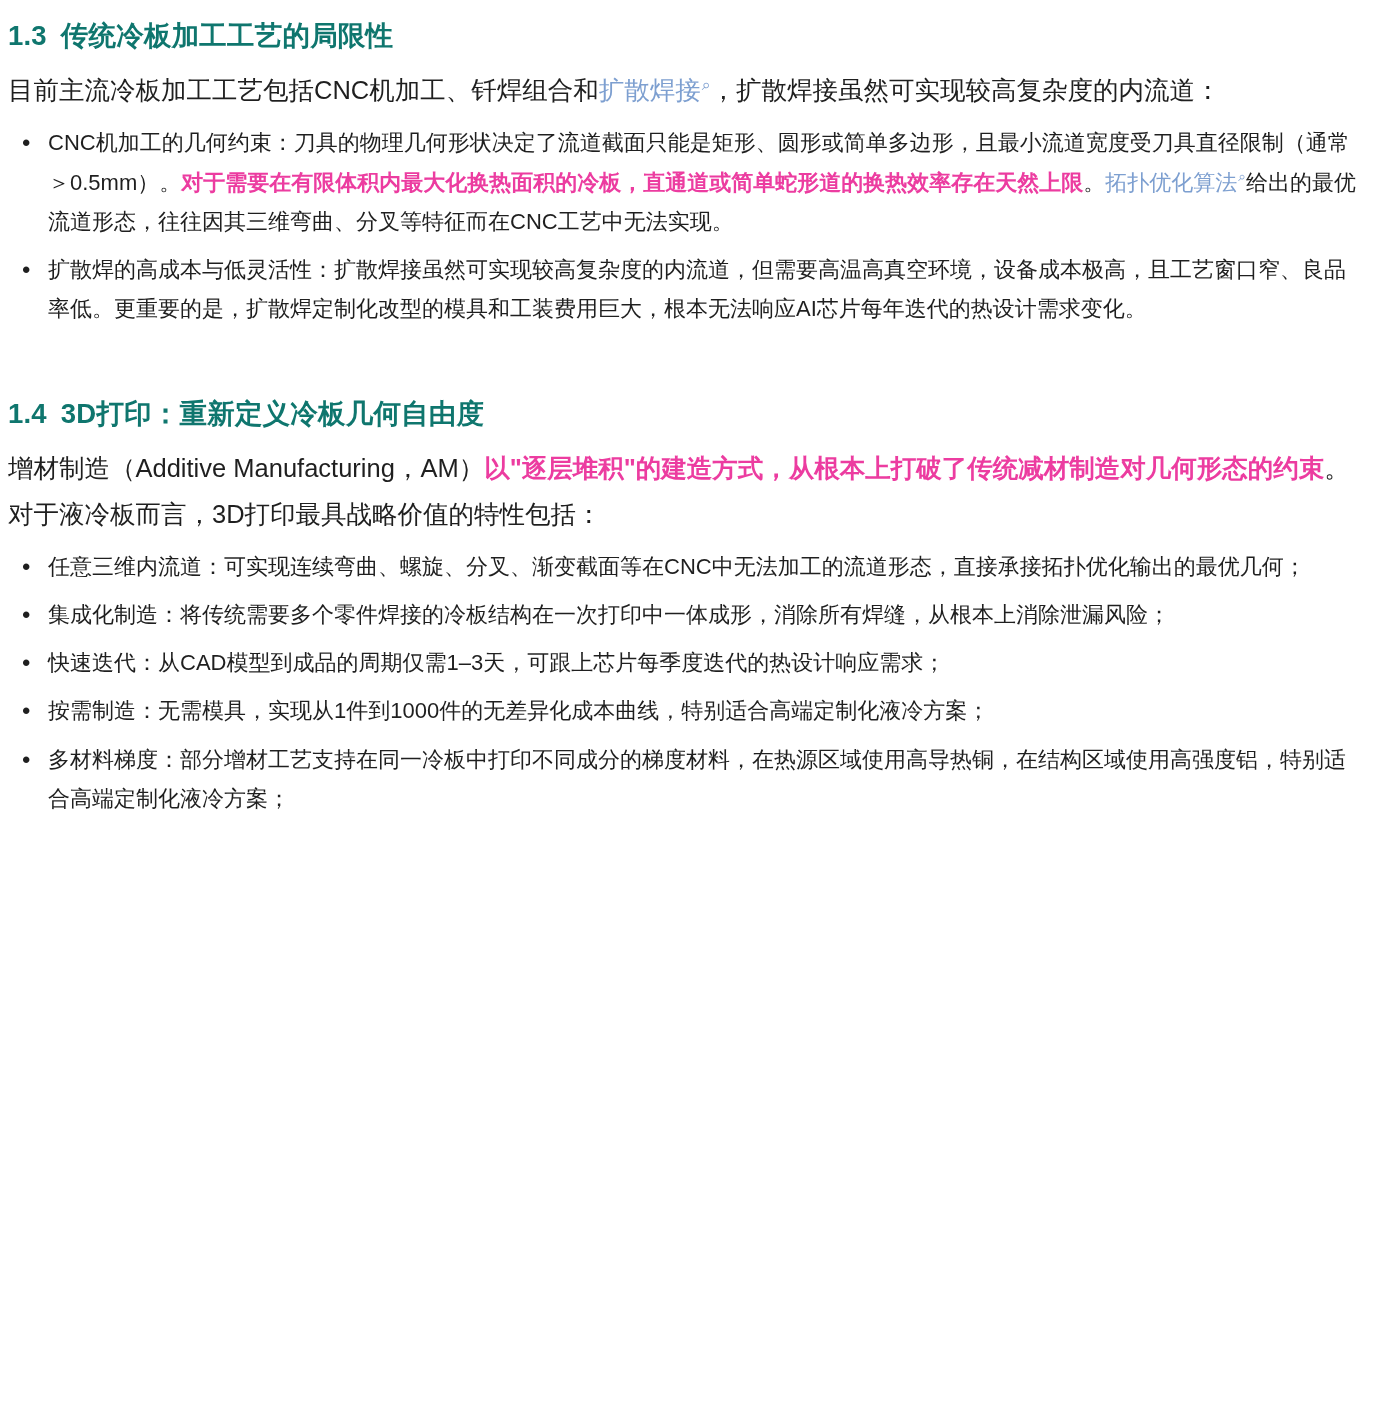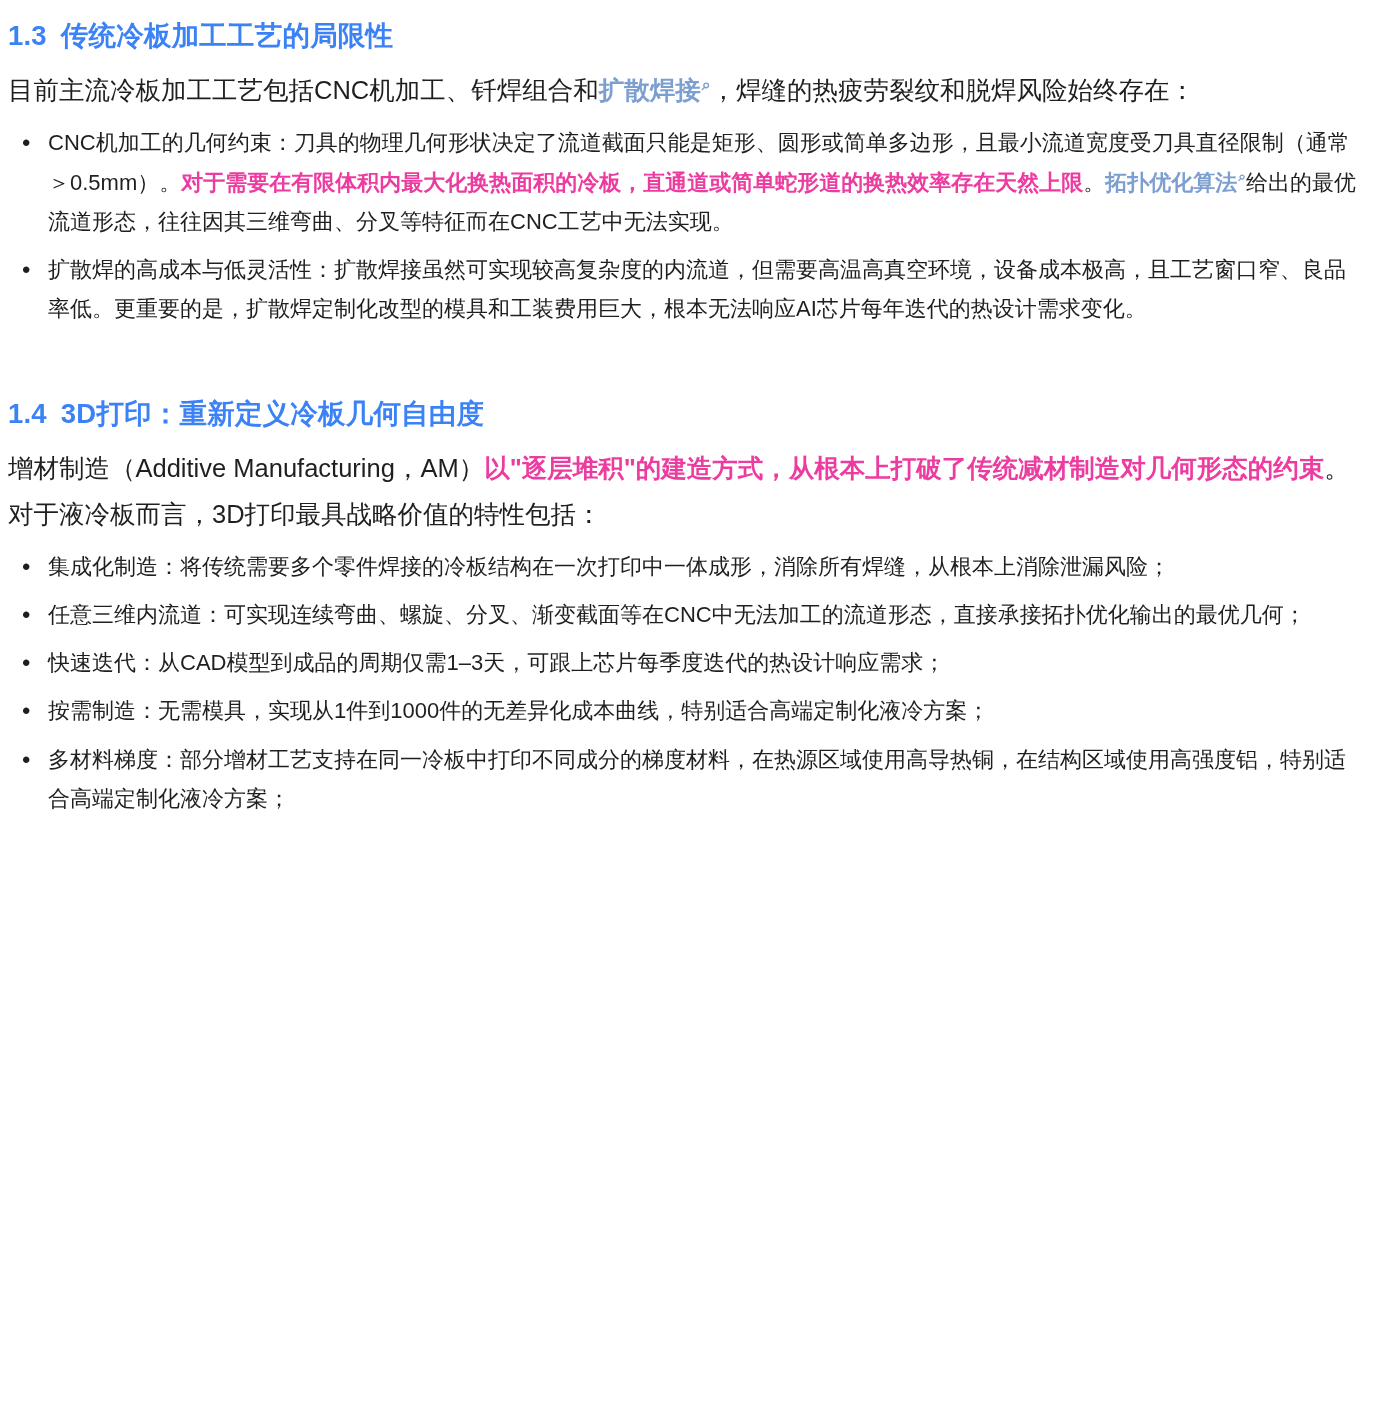--- a/index.html
+++ b/index.html
@@ -14,21 +14,21 @@
     -webkit-font-smoothing: antialiased;
   }
   .page {
     width: 1378px;
     box-sizing: border-box;
     padding: 8px 14px 10px 8px;
   }
   h2.section-heading {
     font-size: 27.5px;
     font-weight: bold;
-    color: #3b82f6;
+    color: #0f766e;
     margin: 10px 0 14px 0;
     letter-spacing: 0.2px;
   }
   h2.section-heading .num {
     margin-right: 14px;
   }
   p.para {
     font-size: 25.5px;
     line-height: 1.78;
     margin: 0 0 10px 0;
@@ -58,21 +58,20 @@
     line-height: 1.78;
   }
   .hl {
     color: #ec3ca0;
     font-weight: bold;
   }
   .link {
     color: #7d9fd0;
     position: relative;
     white-space: nowrap;
-    font-weight: bold;
   }
   .link .sup-search {
     font-size: 0.62em;
     vertical-align: super;
     color: #7d9fd0;
     margin-left: 1px;
   }
   .gap {
     height: 40px;
   }
@@ -80,21 +79,21 @@
 </head>
 <body>
 
 <div class="page">
 
   <h2 class="section-heading">
     <span class="num">1.3</span><span>传统冷板加工工艺的局限性</span>
   </h2>
 
   <p class="para">
-    <span>目前主流冷板加工工艺包括CNC机加工、钎焊组合和</span><span class="link"><span>扩散焊接</span><span class="sup-search">⌕</span></span><span>，焊缝的热疲劳裂纹和脱焊风险始终存在：</span>
+    <span>目前主流冷板加工工艺包括CNC机加工、钎焊组合和</span><span class="link"><span>扩散焊接</span><span class="sup-search">⌕</span></span><span>，扩散焊接虽然可实现较高复杂度的内流道：</span>
   </p>
 
   <ul class="bullets">
     <li>
       <span>CNC机加工的几何约束：刀具的物理几何形状决定了流道截面只能是矩形、圆形或简单多边形，且最小流道宽度受刀具直径限制（通常＞0.5mm）。</span><span class="hl">对于需要在有限体积内最大化换热面积的冷板，直通道或简单蛇形道的换热效率存在天然上限</span><span>。</span><span class="link"><span>拓扑优化算法</span><span class="sup-search">⌕</span></span><span>给出的最优流道形态，往往因其三维弯曲、分叉等特征而在CNC工艺中无法实现。</span>
     </li>
     <li>
       <span>扩散焊的高成本与低灵活性：扩散焊接虽然可实现较高复杂度的内流道，但需要高温高真空环境，设备成本极高，且工艺窗口窄、良品率低。更重要的是，扩散焊定制化改型的模具和工装费用巨大，根本无法响应AI芯片每年迭代的热设计需求变化。</span>
     </li>
   </ul>
@@ -104,24 +103,24 @@
   <h2 class="section-heading">
     <span class="num">1.4</span><span>3D打印：重新定义冷板几何自由度</span>
   </h2>
 
   <p class="para">
     <span>增材制造（Additive Manufacturing，AM）</span><span class="hl">以"逐层堆积"的建造方式，从根本上打破了传统减材制造对几何形态的约束</span><span>。对于液冷板而言，3D打印最具战略价值的特性包括：</span>
   </p>
 
   <ul class="bullets">
     <li>
-      <span>集成化制造：将传统需要多个零件焊接的冷板结构在一次打印中一体成形，消除所有焊缝，从根本上消除泄漏风险；</span>
+      <span>任意三维内流道：可实现连续弯曲、螺旋、分叉、渐变截面等在CNC中无法加工的流道形态，直接承接拓扑优化输出的最优几何；</span>
     </li>
     <li>
-      <span>任意三维内流道：可实现连续弯曲、螺旋、分叉、渐变截面等在CNC中无法加工的流道形态，直接承接拓扑优化输出的最优几何；</span>
+      <span>集成化制造：将传统需要多个零件焊接的冷板结构在一次打印中一体成形，消除所有焊缝，从根本上消除泄漏风险；</span>
     </li>
     <li>
       <span>快速迭代：从CAD模型到成品的周期仅需1–3天，可跟上芯片每季度迭代的热设计响应需求；</span>
     </li>
     <li>
       <span>按需制造：无需模具，实现从1件到1000件的无差异化成本曲线，特别适合高端定制化液冷方案；</span>
     </li>
     <li>
       <span>多材料梯度：部分增材工艺支持在同一冷板中打印不同成分的梯度材料，在热源区域使用高导热铜，在结构区域使用高强度铝，特别适合高端定制化液冷方案；</span>
     </li>

